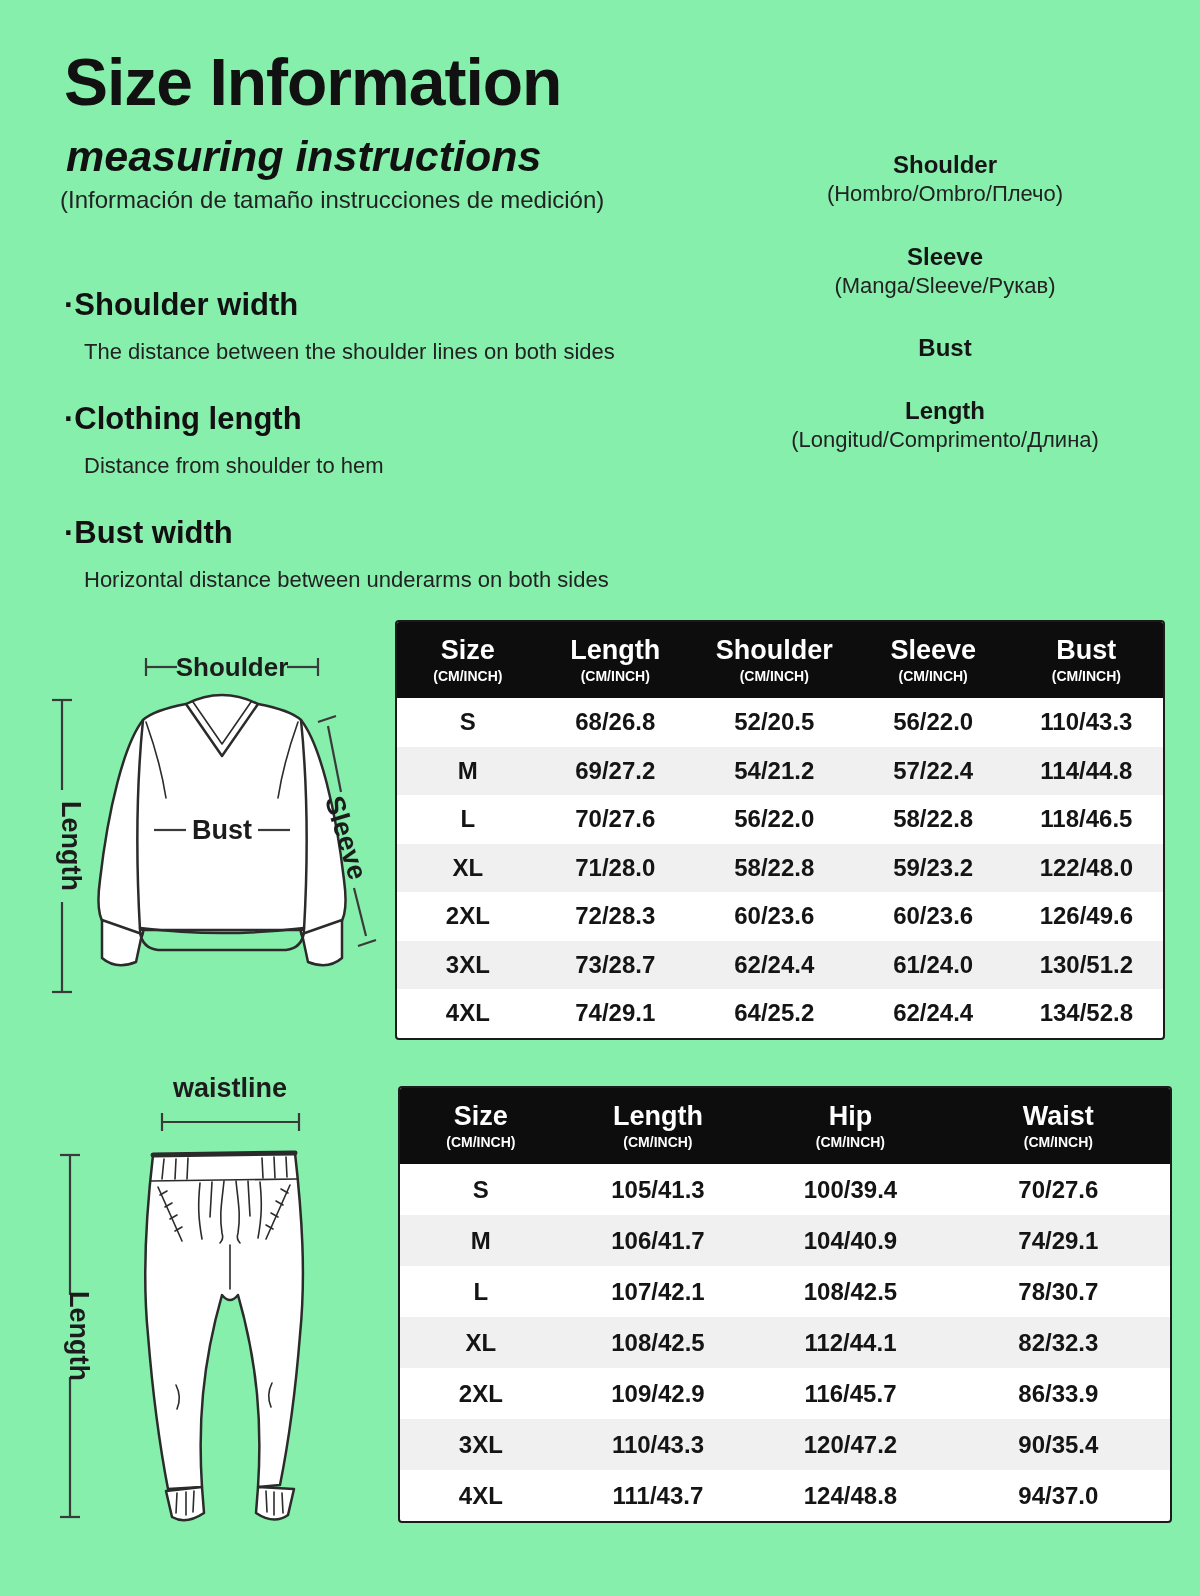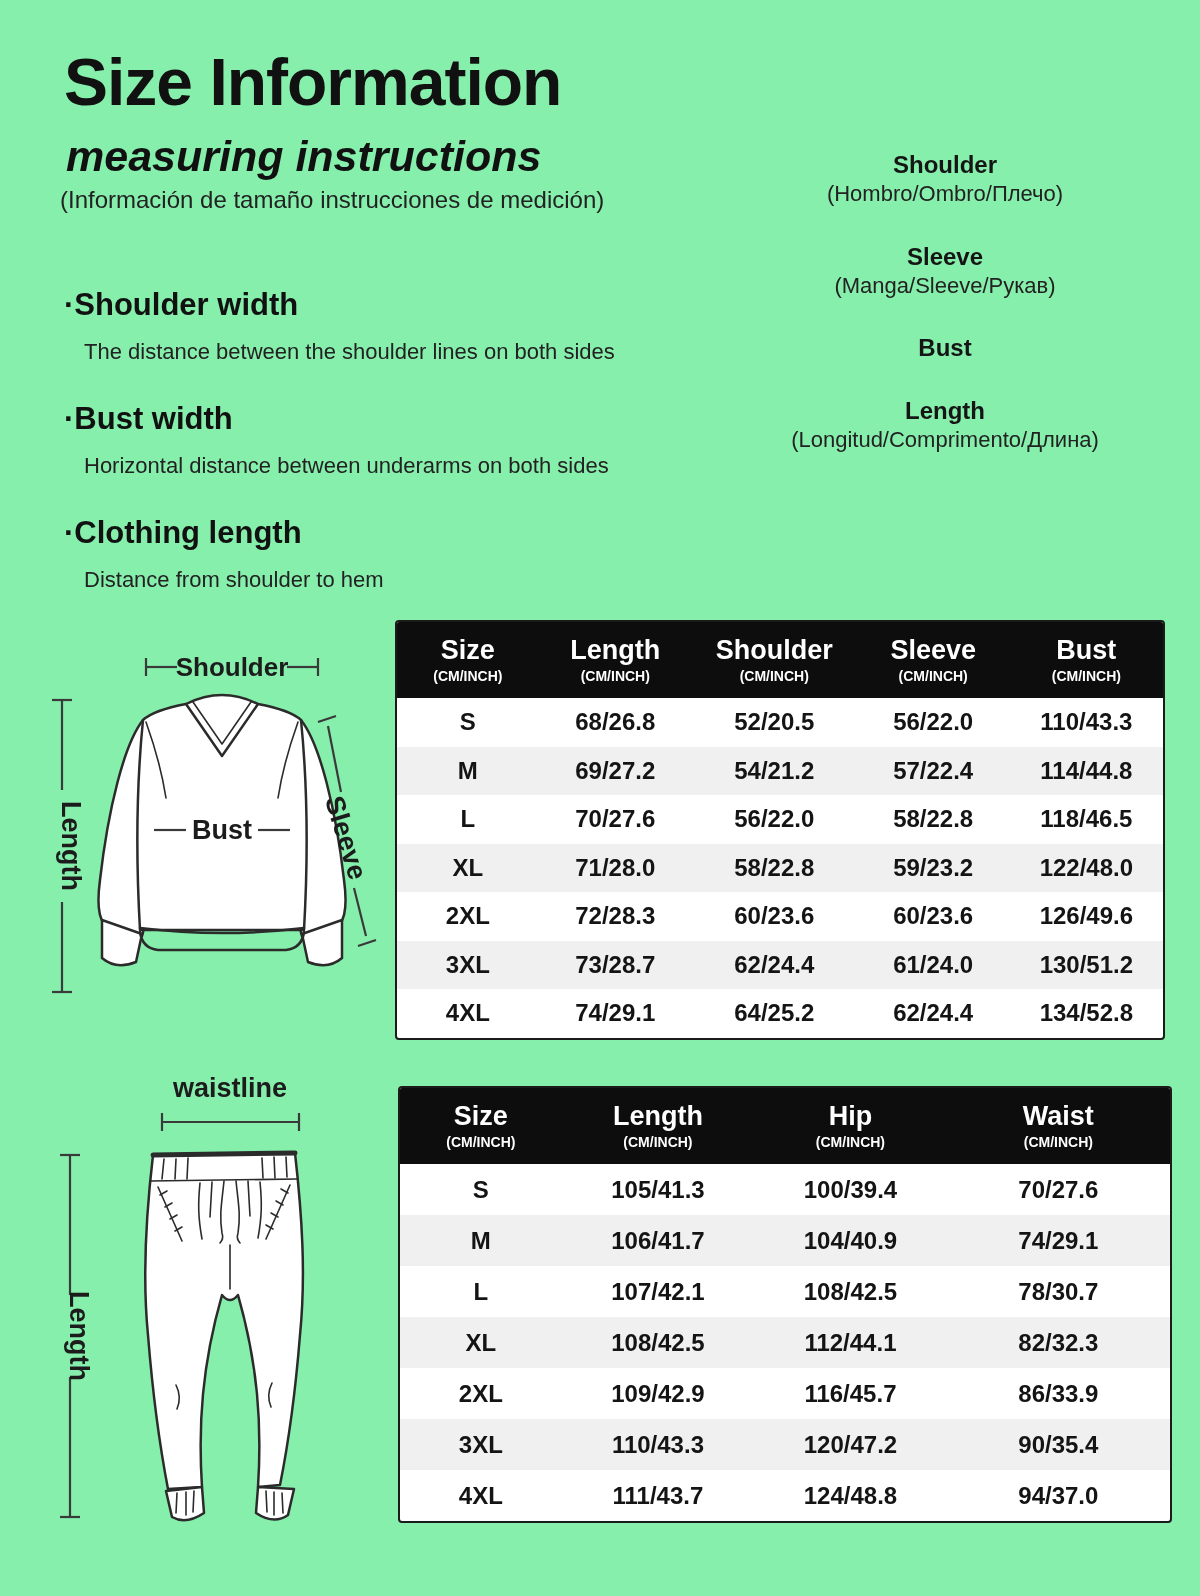--- a/index.html
+++ b/index.html
@@ -72,26 +72,26 @@
       <div class="trans-langs">(Longitud/Comprimento/Длина)</div>
     </div>
   </div>
 
   <div class="definitions">
     <div class="def-item">
       <div class="def-term">·Shoulder width</div>
       <div class="def-text">The distance between the shoulder lines on both sides</div>
     </div>
     <div class="def-item">
+      <div class="def-term">·Clothing length</div>
+      <div class="def-text">Distance from shoulder to hem</div>
+    </div>
+    <div class="def-item">
       <div class="def-term">·Bust width</div>
       <div class="def-text">Horizontal distance between underarms on both sides</div>
-    </div>
-    <div class="def-item">
-      <div class="def-term">·Clothing length</div>
-      <div class="def-text">Distance from shoulder to hem</div>
     </div>
   </div>
 
   <div class="fig fig-sweatshirt">
     <svg viewBox="0 0 356 400">
 
       <g class="measure">
         <path d="M110,18 L110,36"></path>
           <path d="M282,18 L282,36"></path>
         <path d="M110,27 L141,27"></path>

